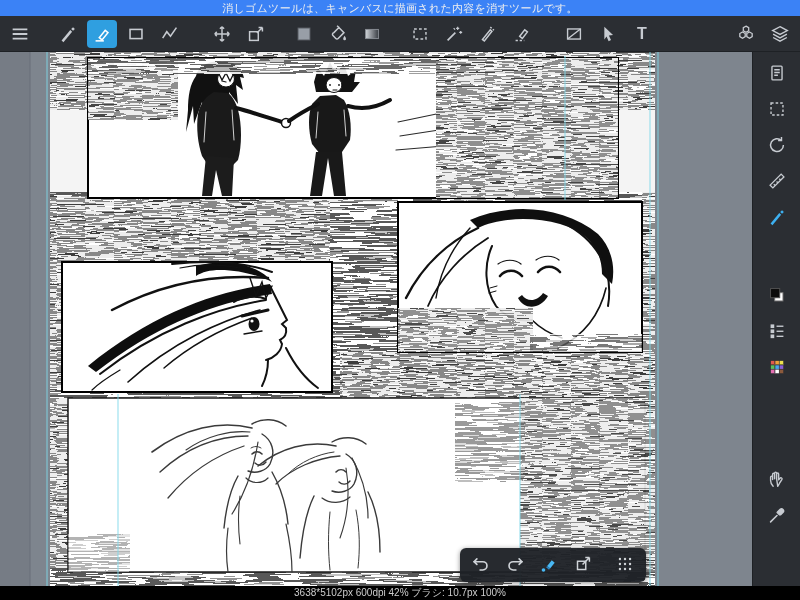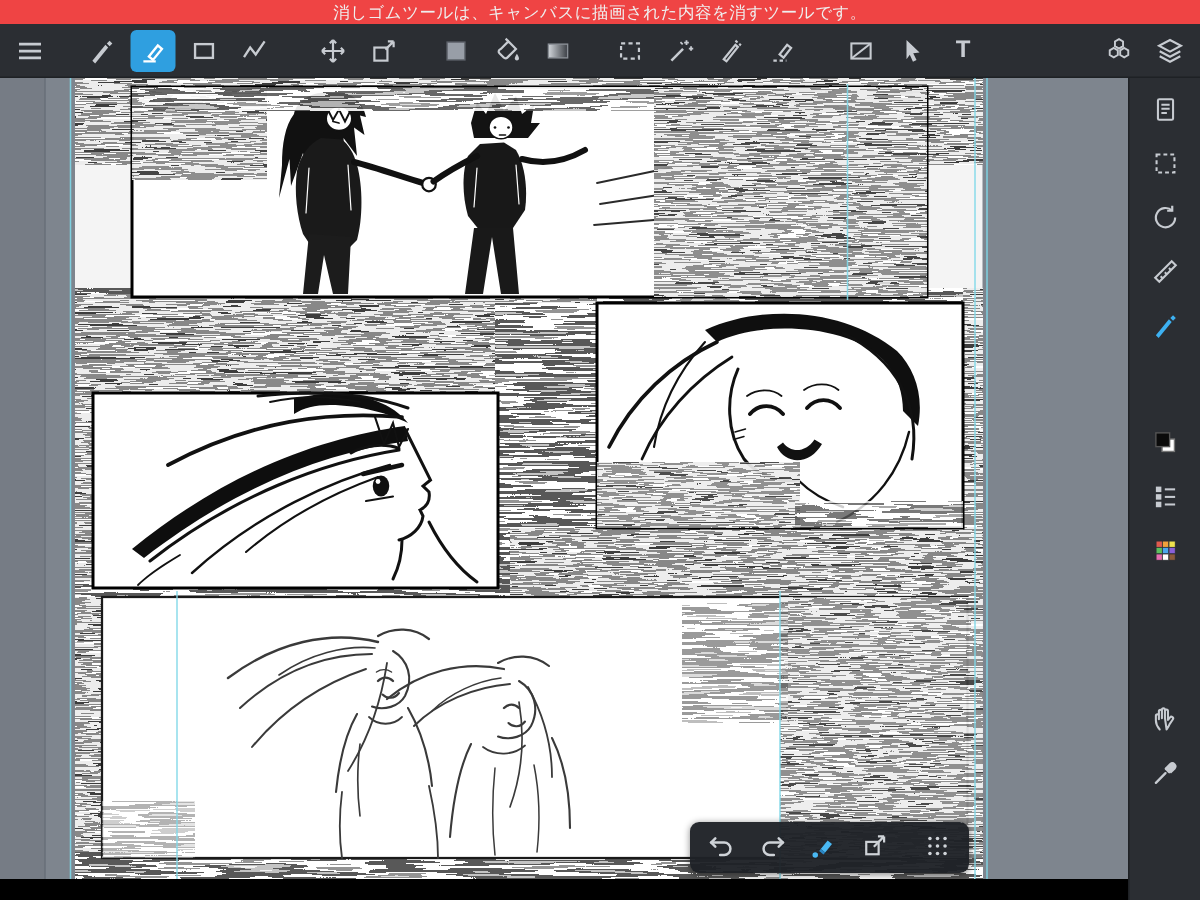--- a/index.html
+++ b/index.html
@@ -1,19 +1,19 @@
 <!DOCTYPE html>
 <html><head>
 <meta charset="utf-8">
 <style>
   *{margin:0;padding:0;box-sizing:border-box}
   html,body{width:800px;height:600px;overflow:hidden;background:#000;
     font-family:"Liberation Sans","DejaVu Sans",sans-serif}
   .app{width:800px;height:600px;display:flex;flex-direction:column}
-  .msgbar{height:16px;background:#ef4444;color:#efefef;font-size:11px;
+  .msgbar{height:16px;background:#3b82f6;color:#efefef;font-size:11px;
     display:flex;align-items:center;justify-content:center;letter-spacing:.3px}
   .toolbar{height:36px;background:#2b2e33;border-bottom:1px solid #1e2125;
     display:flex;align-items:center;padding:0 5px;gap:4px}
   .tbtn{width:30px;height:28px;flex:0 0 auto;display:flex;align-items:center;justify-content:center;
     border:none;background:transparent;color:#c7cbd1;border-radius:4px;cursor:pointer;
     font-size:16px;font-weight:bold}
   .tbtn.selected{background:#2f9fe0;color:#fff}
   .tbtn svg{display:block}
   .spacer{flex:0 0 auto}
   .sp10{width:10px}.sp14{width:14px}
@@ -520,14 +520,17 @@
           <svg width="22" height="22" viewBox="0 0 24 24" fill="none" stroke="currentColor" stroke-width="1.7" stroke-linecap="round">
               <path d="M5 19.5l7-7"></path>
               <path d="M12.2 9.3l2.5 2.5"></path>
               <path d="M15.5 5.9a2.2 2.2 0 0 1 3.1 3.1l-2.6 2.6-3.1-3.1z" fill="currentColor"></path>
             </svg>
         </span>
       </button>
     </div>
   </div>
 
+  <div class="statusbar">
+    <span>3638*5102px 600dpi 42% ブラシ: 10.7px 100%</span>
+  </div>
 
 </div>
 
 </body></html>

